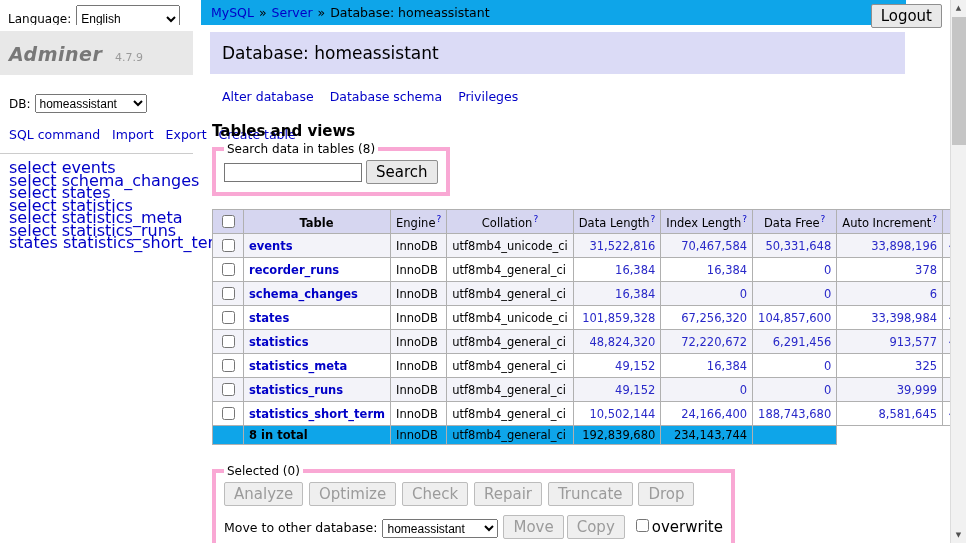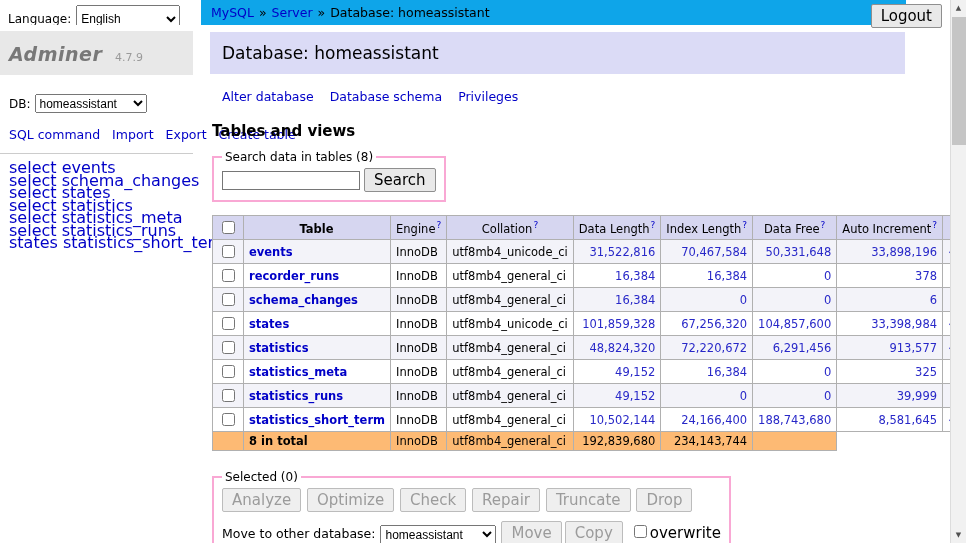--- a/index.html
+++ b/index.html
@@ -32,40 +32,40 @@
   .tbl-list { margin:8px 0 0 9px; }
   .tbl-list a { display:block; font-size:16px; line-height:12.5px; white-space:nowrap; }
 
   
   #content { position:absolute; left:201px; top:25px; right:16px; bottom:0; overflow:hidden; }
   #db-title { margin:7px 45px 0 9px; background:#dbdbf6; padding:11px 12px; font-size:17px; font-weight:normal; }
   .top-links { margin:15px 0 0 21px; }
   .top-links a { margin-right:16px; font-size:12.5px; }
   h3 { font-size:15px; margin:18px 0 0 11px; font-weight:bold; }
 
-  fieldset { border:2px solid #f9a8d4; margin:10px 0 0 11px; padding:4px 8px 8px; display:inline-block; }
+  fieldset { border:4px solid #f9a8d4; margin:2px 0 0 11px; padding:4px 8px 8px; display:inline-block; }
   legend { font-size:12px; padding:0 3px; }
   #search-fs input[type=text] { width:138px; height:19px; border:1px solid #767676; padding:1px 3px; font-size:12px; vertical-align:middle; }
   button, input[type=button] { font-size:15px; padding:2px 9px; background:#e9e9e9;
     border:1px solid #8f8f8f; border-radius:2px; color:#000; font-family:inherit; }
   button:disabled { color:#9b9b9b; border-color:#bcbcbc; background:#efefef; }
   #search-fs button { margin-left:4px; vertical-align:middle; }
 
   table.data { border-collapse:collapse; margin:13px 0 0 11px; }
   .data th, .data td { border:1px solid #b0b0b0; padding:2px 5px; font-size:11.5px; height:18px; white-space:nowrap; }
   .data thead th { background:#d6d6f0; font-weight:normal; text-align:center; }
   .data thead th:nth-child(2) { font-weight:bold; }
   .data tbody tr:nth-child(odd) { background:#f3f3f9; }
   .check-col { width:21px; text-align:center; }
   .name-cell { text-align:left; }
   .tbl-link { font-weight:bold; }
   .num { text-align:right; color:#2828c8; }
   .txt { color:#000; }
   sup.help { color:#0000c7; font-size:9px; margin-left:1px; cursor:pointer; }
-  tfoot th, tfoot td { background:#fdba74; font-weight:normal; }
+  tfoot th, tfoot td { background:#0ea5e9; font-weight:normal; }
   tfoot .total-label { font-weight:bold; text-align:left; }
   tfoot .num { color:#000; }
 
   #selected-fs { margin-top:19px; }
   #selected-fs .btn-row button { margin-right:2px; }
   #selected-fs .move-row { margin-top:9px; font-size:12.5px; }
   #selected-fs .move-row select { width:116px; height:19px; margin:0 5px; vertical-align:middle; font-size:12px; }
   #selected-fs .move-row button { margin-right:3px; }
   #selected-fs .ow-label { font-size:15px; }
 

